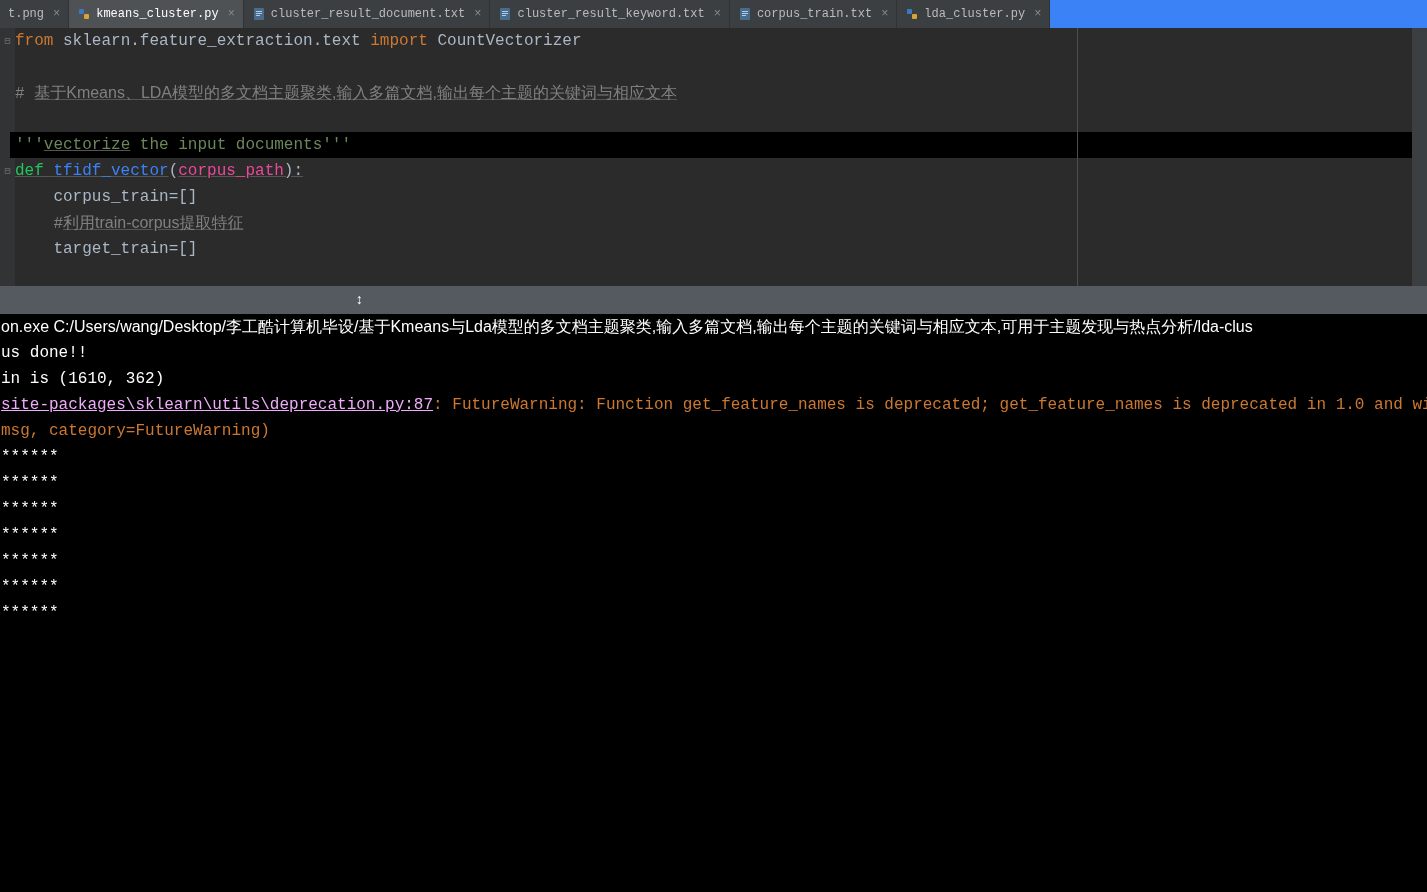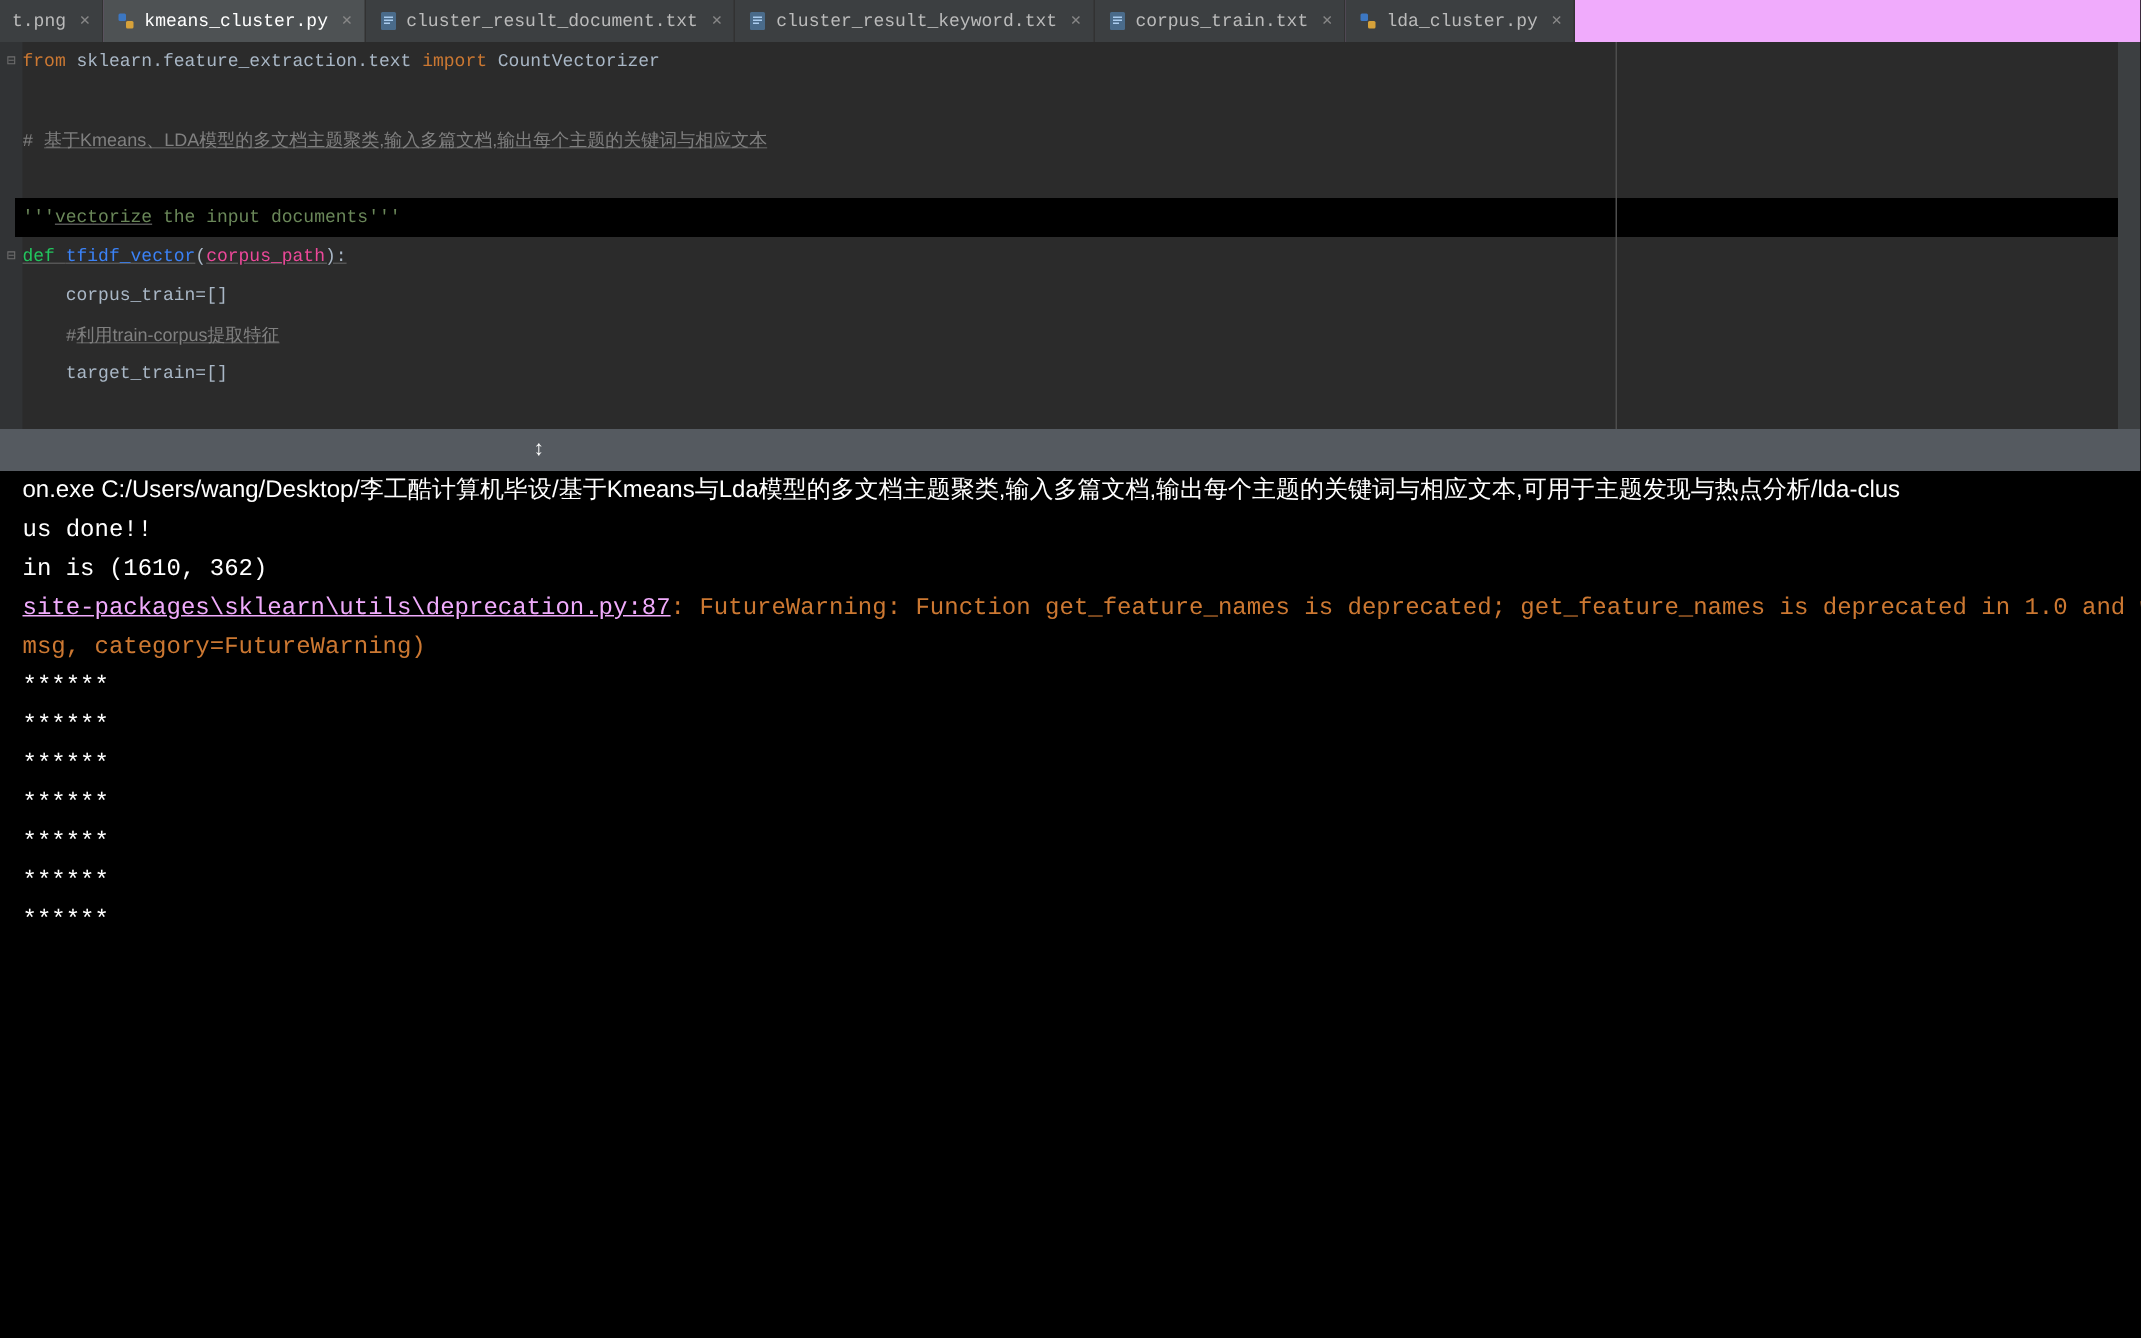--- a/index.html
+++ b/index.html
@@ -8,21 +8,21 @@
       height: 892px;
       background: #000000;
       font-family: 'Consolas', 'Courier New', monospace;
       font-size: 14px;
       overflow: hidden;
       color: #bababa;
     }
     .tab-bar {
       display: flex;
       height: 28px;
-      background: #f0abfc;
+      background: #3b82f6;
       align-items: stretch;
     }
     .tab {
       display: flex;
       align-items: center;
       padding: 0 8px;
       background: #3c3f41;
       color: #bbbbbb;
       font-size: 12px;
       border-right: 1px solid #323232;
@@ -73,21 +73,21 @@
     }
     .code-content {
       flex: 1;
       padding-left: 0px;
       position: relative;
     }
     .code-line {
       height: 26px;
       line-height: 26px;
       white-space: pre;
-      font-size: 12px;
+      font-size: 16px;
     }
     .code-line.highlighted {
       background: #000000;
       margin-left: -5px;
       padding-left: 5px;
     }
     .kw-orange { color: #cc7832; }
     .kw-text { color: #a9b7c6; }
     .kw-comment { color: #808080; }
     .kw-def { color: #22c55e; }
@@ -115,21 +115,21 @@
     .splitter-cursor {
       position: absolute;
       left: 355px;
       top: 6px;
       color: #ffffff;
       font-size: 14px;
     }
     .terminal-area {
       height: 578px;
       background: #000000;
-      padding-left: 15px;
+      padding-left: 1px;
     }
     .term-line {
       height: 26px;
       line-height: 26px;
       white-space: pre;
       font-size: 16px;
       color: #ffffff;
     }
     .term-link { color: #f0abfc; text-decoration: underline; }
     .term-warning { color: #cc7832; }

